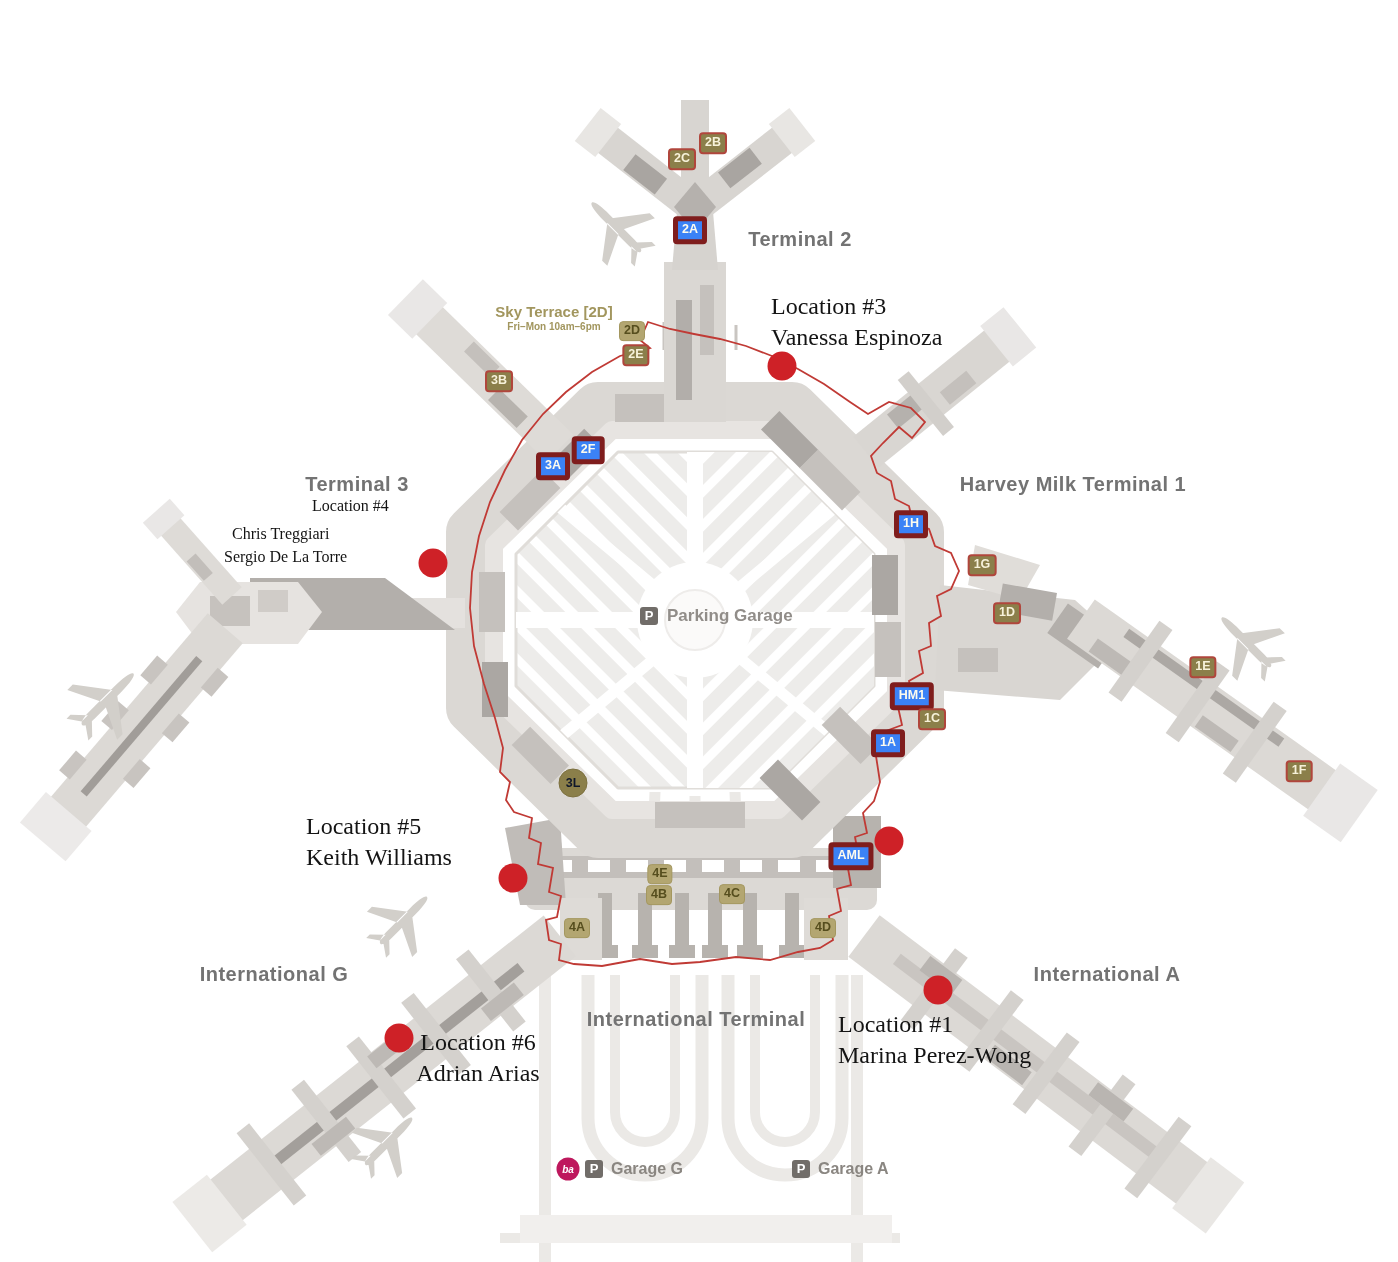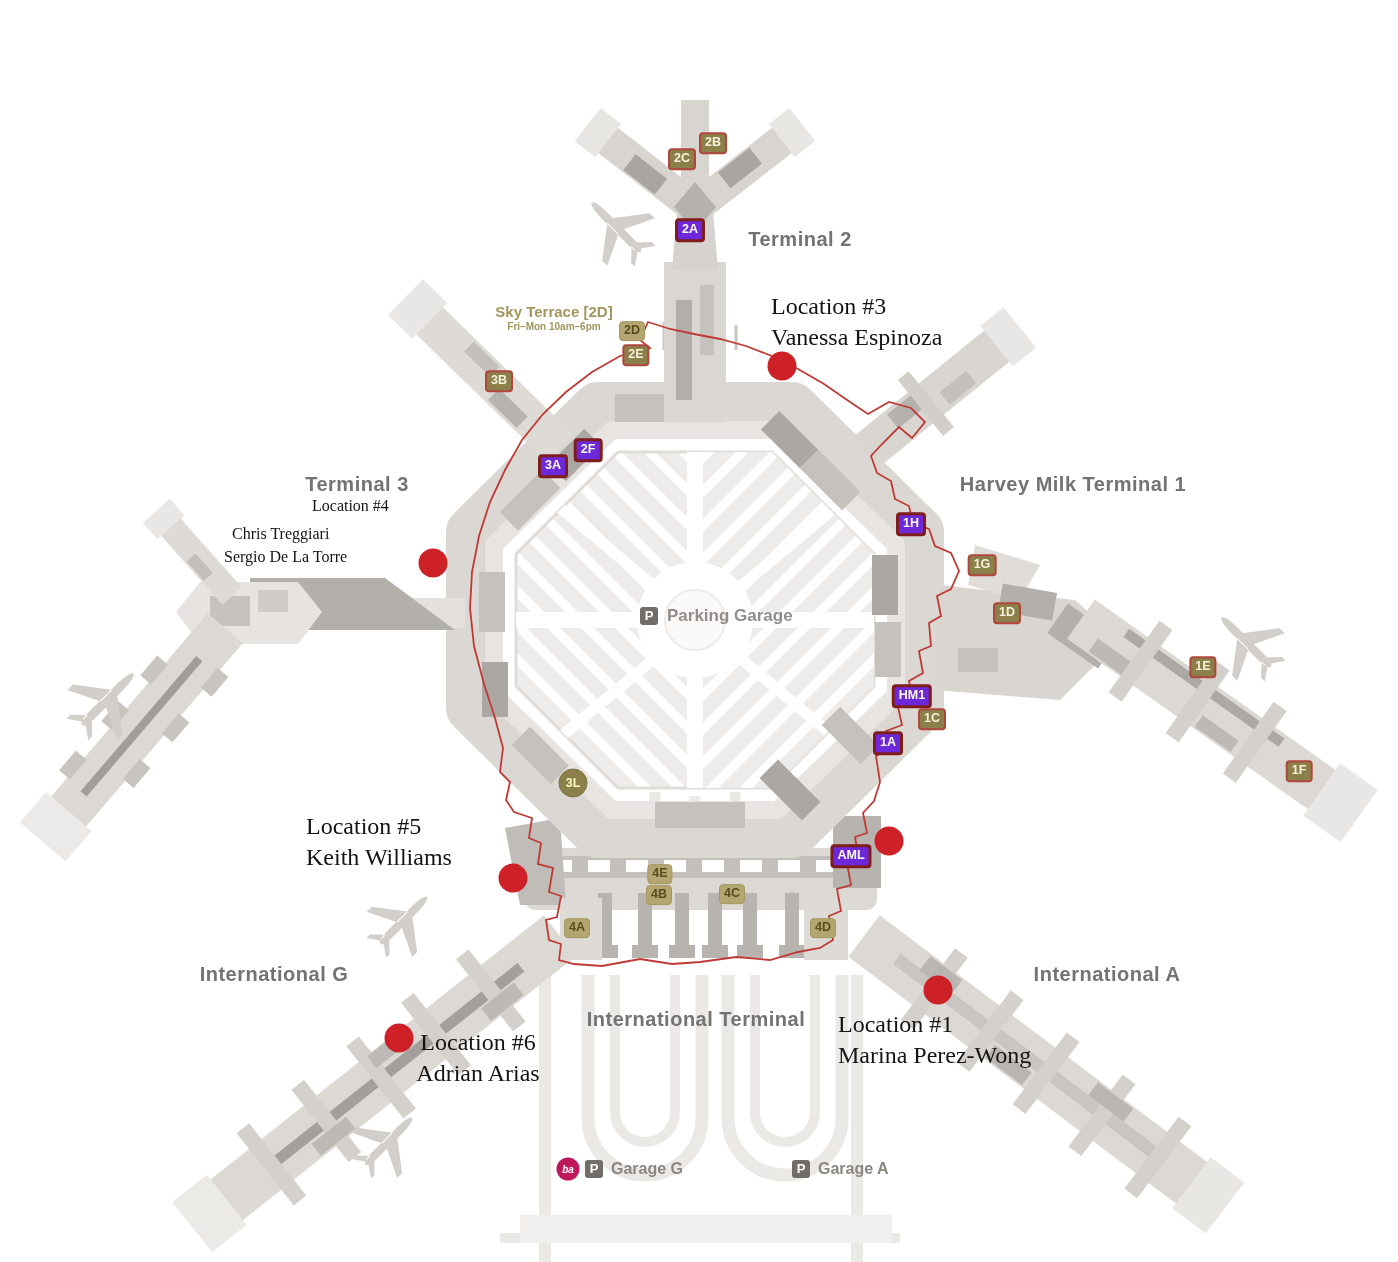--- a/index.html
+++ b/index.html
@@ -7,24 +7,24 @@
          font-family:"Liberation Sans",sans-serif;}
   #map-svg{position:absolute;left:0;top:0;}
   .area-label{position:absolute;transform:translate(-50%,-50%);white-space:nowrap;
       color:#737373;font-weight:700;font-size:20px;letter-spacing:.5px;}
   .sky-terrace{position:absolute;transform:translate(-50%,-50%);text-align:center;
       color:#a2965e;white-space:nowrap;}
   .sky-terrace .st-name{font-weight:700;font-size:15px;}
   .sky-terrace .st-hours{font-weight:600;font-size:10px;margin-top:1px;}
   .badge{position:absolute;transform:translate(-50%,-50%);font-weight:700;font-size:12.5px;
       padding:2px 4px;border-radius:4px;line-height:1.1;white-space:nowrap;}
-  .badge.solid{background:#6d28d9;color:#fdfbee;border:3px solid #7f1d1d;}
+  .badge.solid{background:#3b82f6;color:#fdfbee;border:5px solid #7f1d1d;}
   .badge.bordered{background:#8b7f4a;color:#f7f2da;border:2px solid #b0463c;}
   .badge.khaki{background:#b3a671;color:#564e1e;border:1px solid #a4975f;}
-  .badge.circle{background:#8b7f4a;color:#fef9c3;border-radius:50%;width:27px;height:27px;
+  .badge.circle{background:#8b7f4a;color:#0f172a;border-radius:50%;width:27px;height:27px;
       padding:0;text-align:center;line-height:27px;border:1px solid #7d7140;}
   .dot{position:absolute;width:29px;height:29px;border-radius:50%;background:#ce2127;
       transform:translate(-50%,-50%);}
   .loc-line{position:absolute;font-family:"Liberation Serif",serif;font-size:16px;
       color:#141414;white-space:nowrap;}
   .loc-block{position:absolute;font-family:"Liberation Serif",serif;font-size:24px;
       color:#141414;line-height:31px;white-space:nowrap;}
   .loc-block.center{text-align:center;}
   .picon{display:inline-block;background:#716d69;color:#fff;font-weight:700;font-size:13px;
       width:18px;height:18px;line-height:18px;text-align:center;border-radius:3px;flex:none;}

